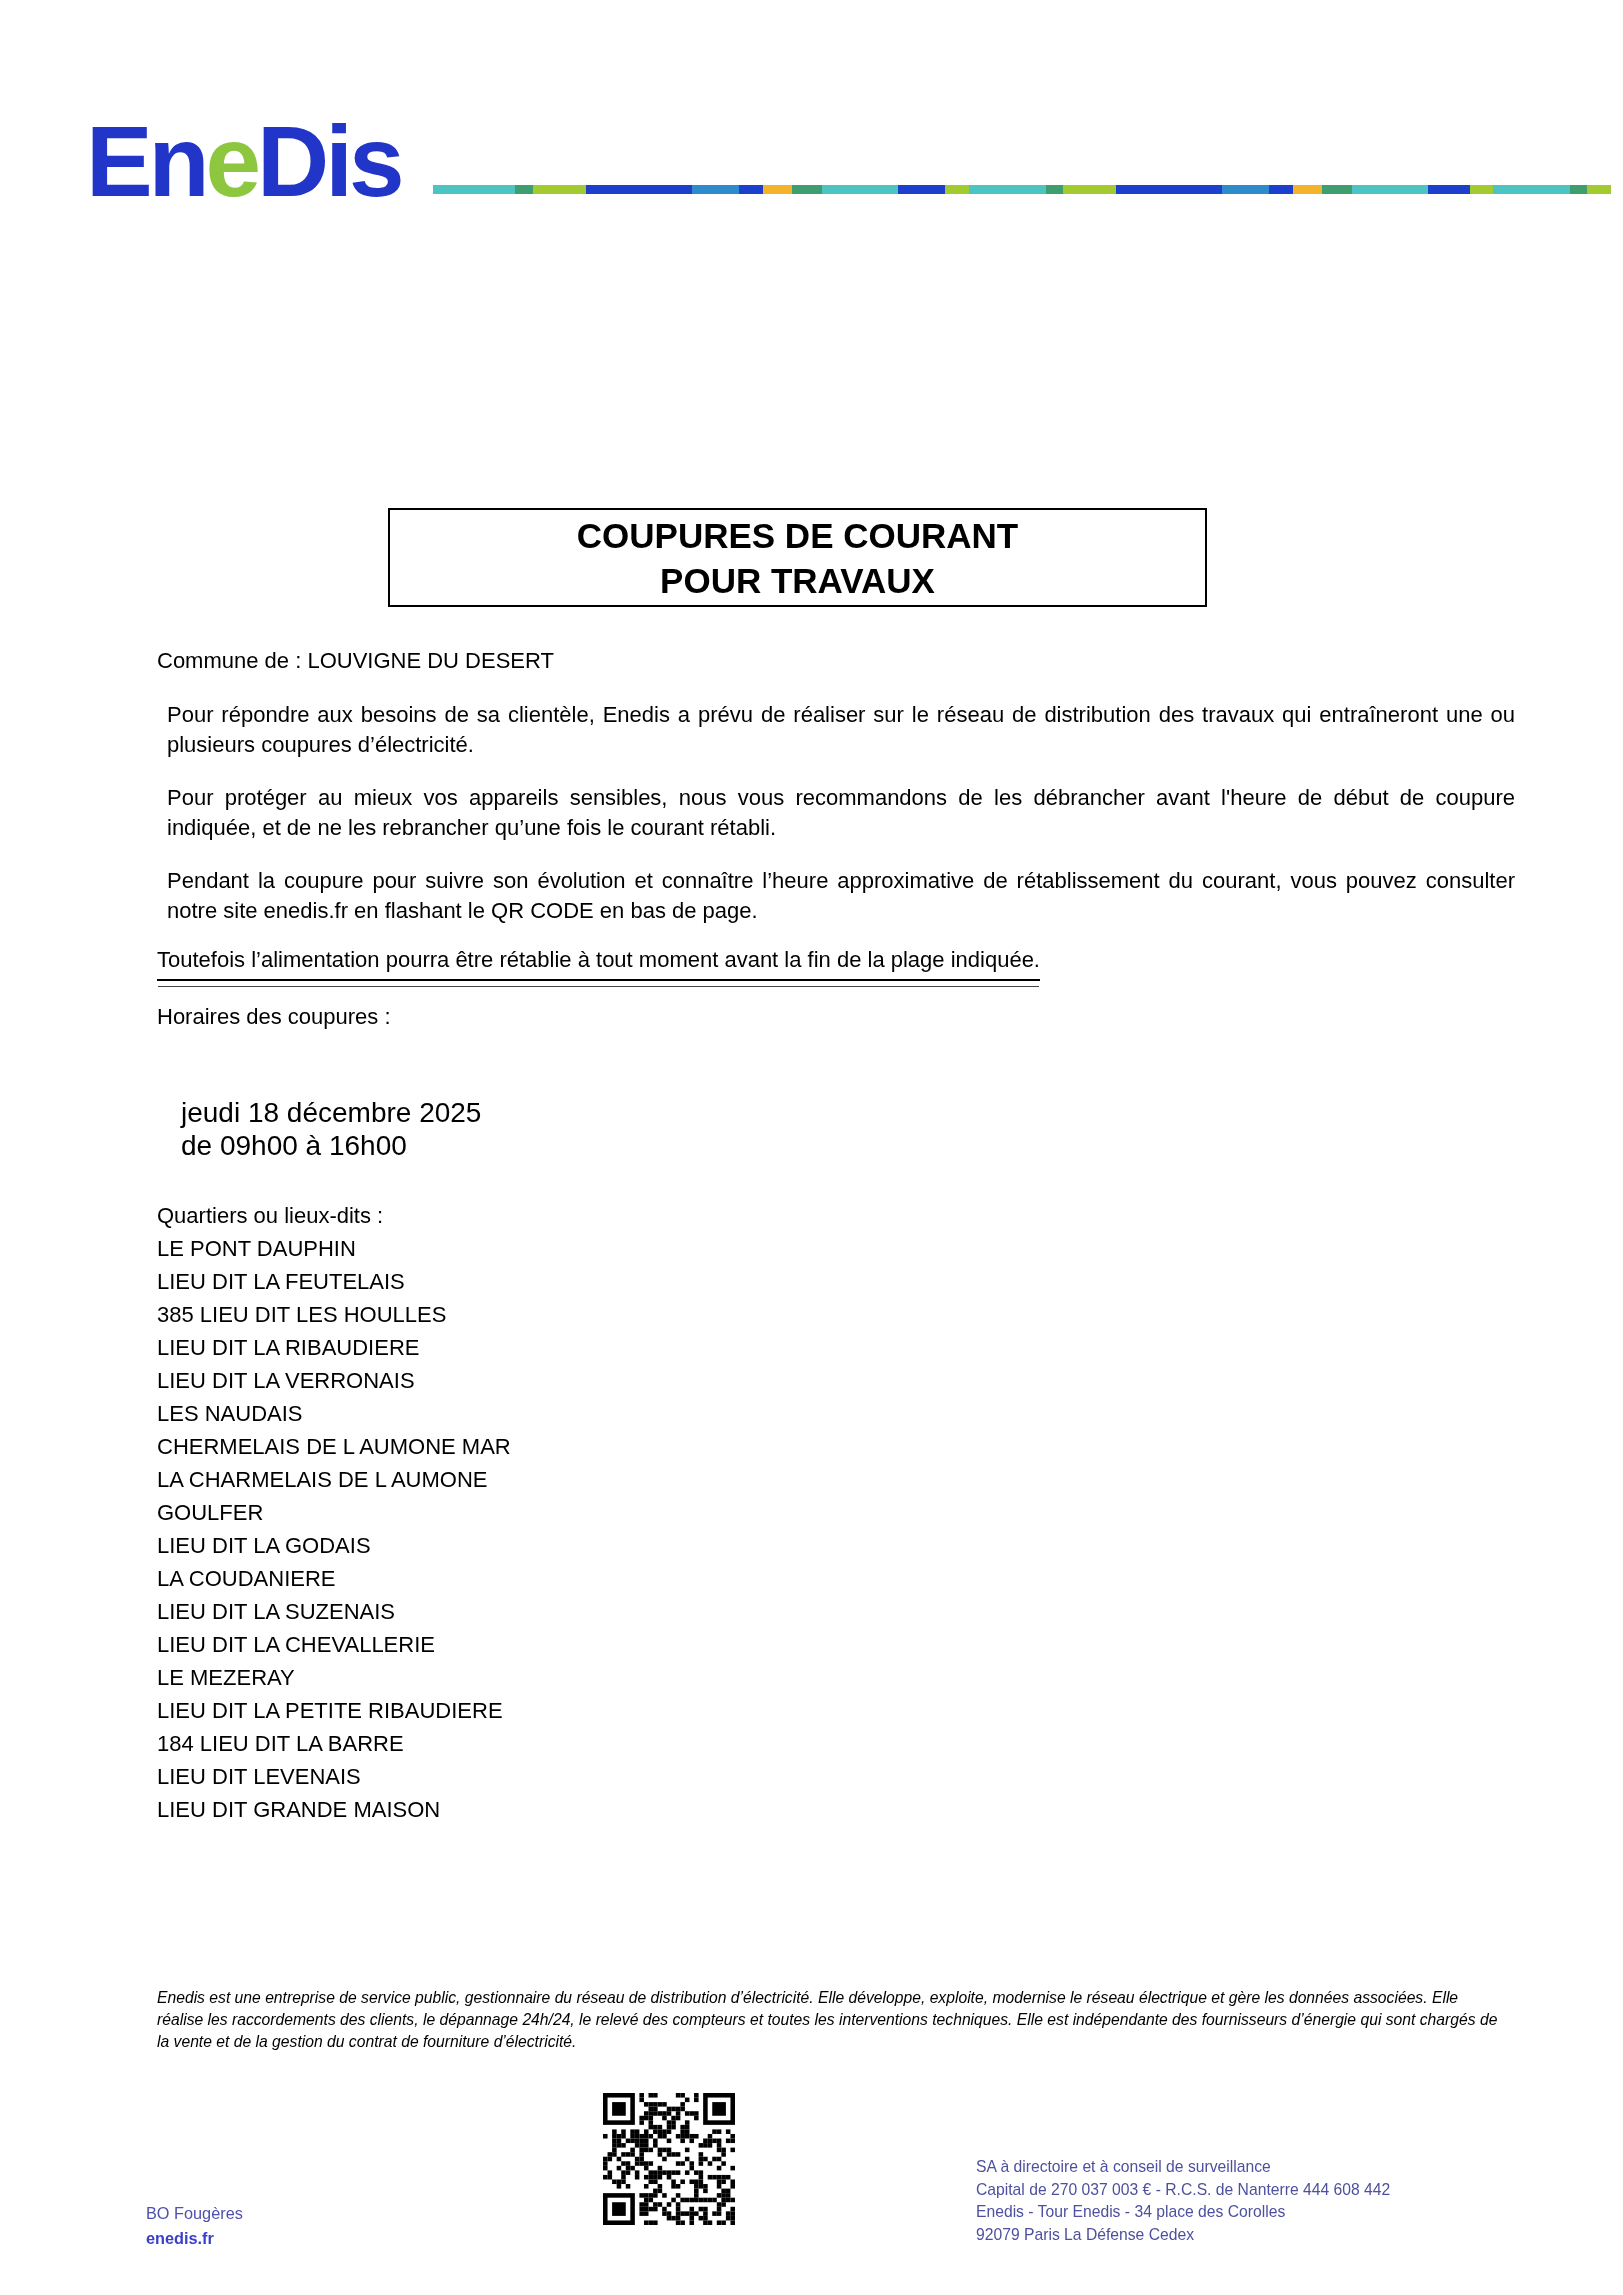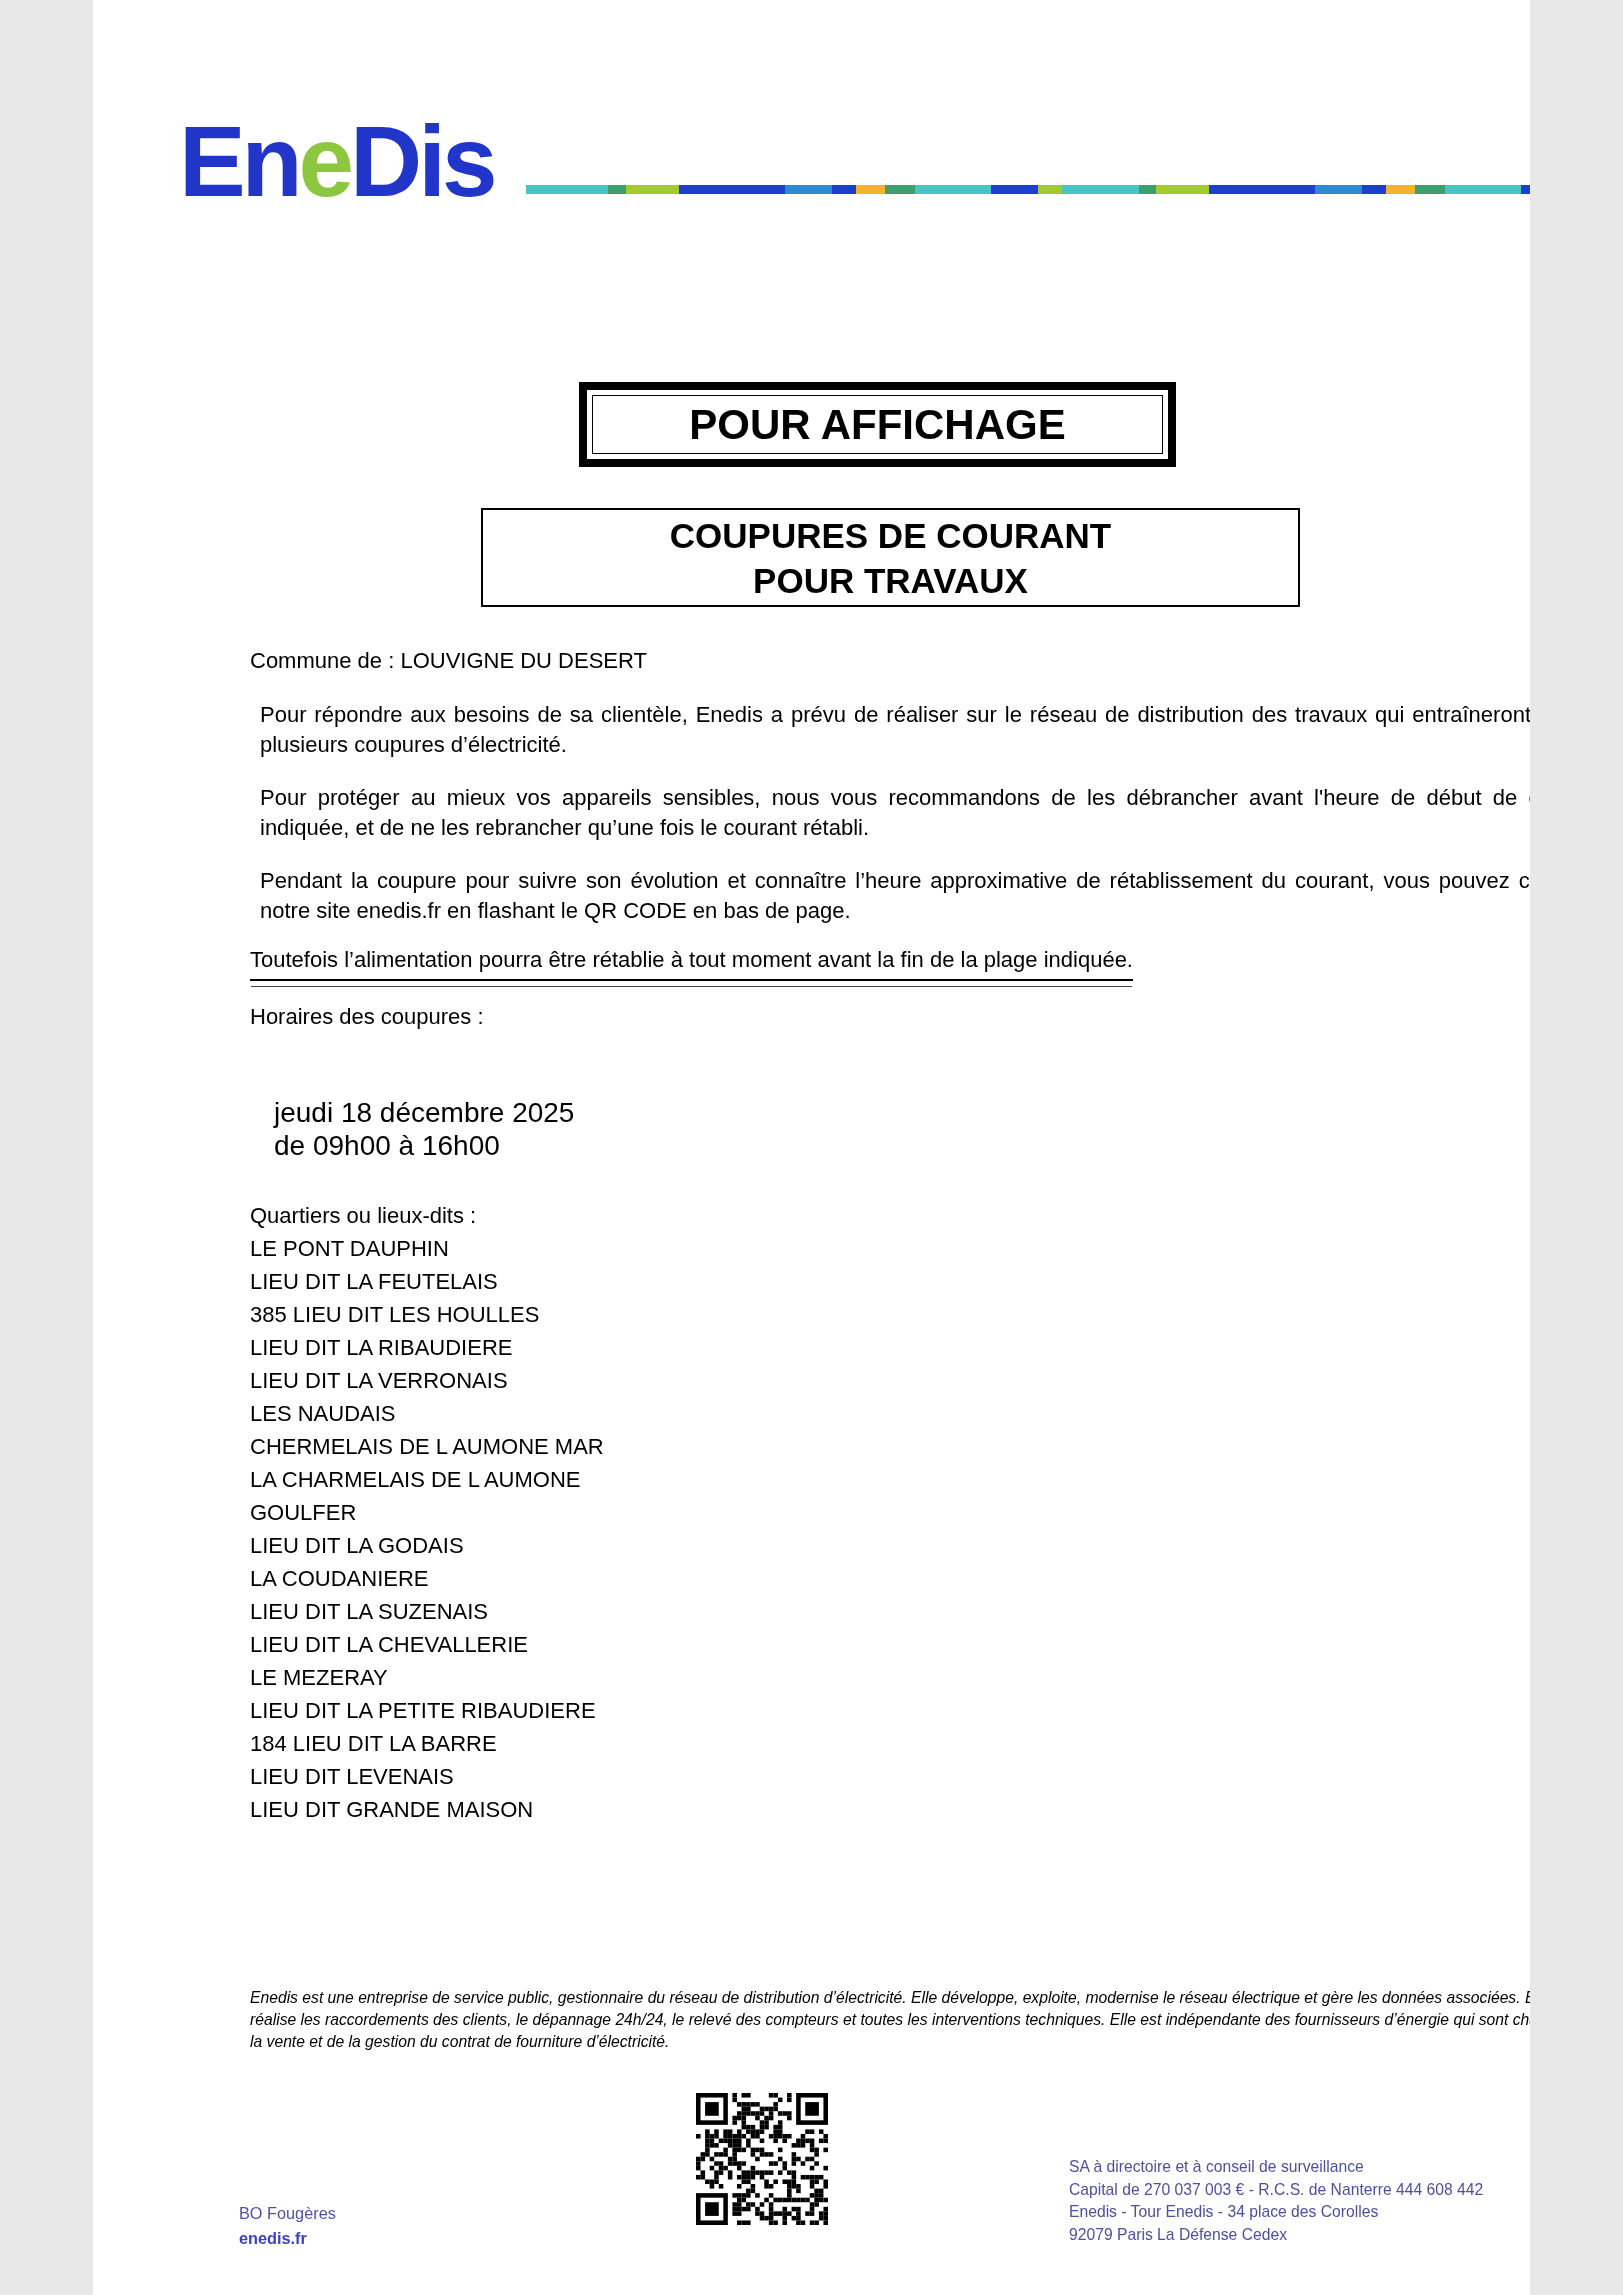--- a/index.html
+++ b/index.html
@@ -1,18 +1,18 @@
 <!DOCTYPE html>
 <html style="--logo-blue: #2136c9; --logo-green: #8dc63f; --line-teal: #4cc4c4; --line-green: #3f9e6e; --line-yellow-green: #a3ca2e; --line-dark-blue: #1d3fcd; --line-mid-blue: #2e8ccd; --line-orange: #f3b32b; --footer-violet: #5051ad; --footer-blue: #3c40c8; --corporate-violet: #4d509e; --text-black: #000000;font-size:9.3px"><head>
 <meta charset="utf-8">
 <style>
   html,body{margin:0;padding:0;background:#e8e8e8;}
   .page{
     position:relative;
-    width:1437px;height:2295px;
+    width:1623px;height:2295px;
     background:#ffffff;
     font-family:"Liberation Sans", sans-serif;
     color:#000;
     overflow:hidden;
     margin:0 auto;
   }
   
   .logo{
     position:absolute;left:86px;top:111px;
     font-size:100px;font-weight:700;letter-spacing:-4.1px;
@@ -90,23 +90,20 @@
 </head>
 <body>
 
 <div class="page">
 
   <div class="logo">
     <span class="lg-b">En</span><span class="lg-g">e</span><span class="lg-b">Dis</span>
   </div>
   <div class="color-line"></div>
 
-  <div class="banner-box">
-    <div class="banner-inner">POUR AFFICHAGE</div>
-  </div>
 
   <div class="sub-box">
     <div>COUPURES DE COURANT</div>
     <div>POUR TRAVAUX</div>
   </div>
 
   <p class="commune">Commune de : LOUVIGNE DU DESERT</p>
 
   <p class="body-p p1">Pour répondre aux besoins de sa clientèle, Enedis a prévu de réaliser sur le réseau de distribution des travaux qui entraîneront une ou plusieurs coupures d’électricité.</p>
   <p class="body-p p3">Pendant la coupure pour suivre son évolution et connaître l’heure approximative de rétablissement du courant, vous pouvez consulter notre site enedis.fr en flashant le QR CODE en bas de page.</p>

